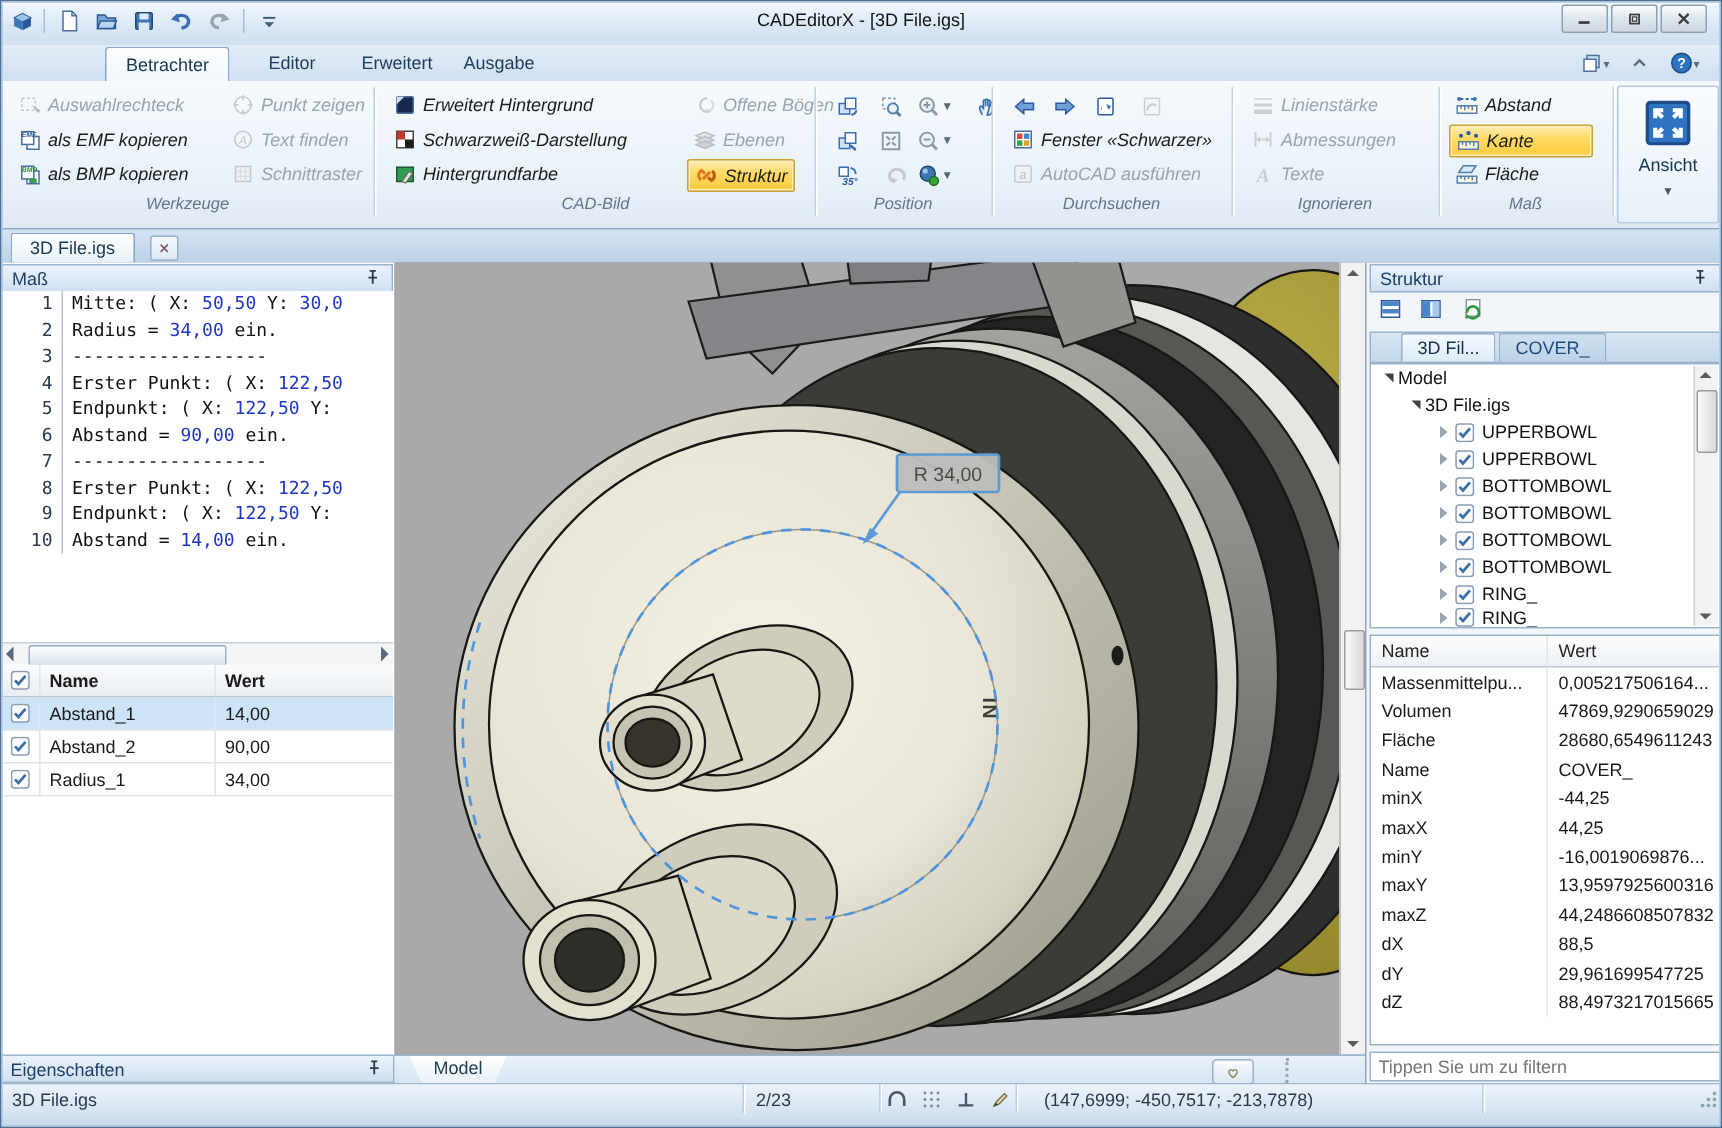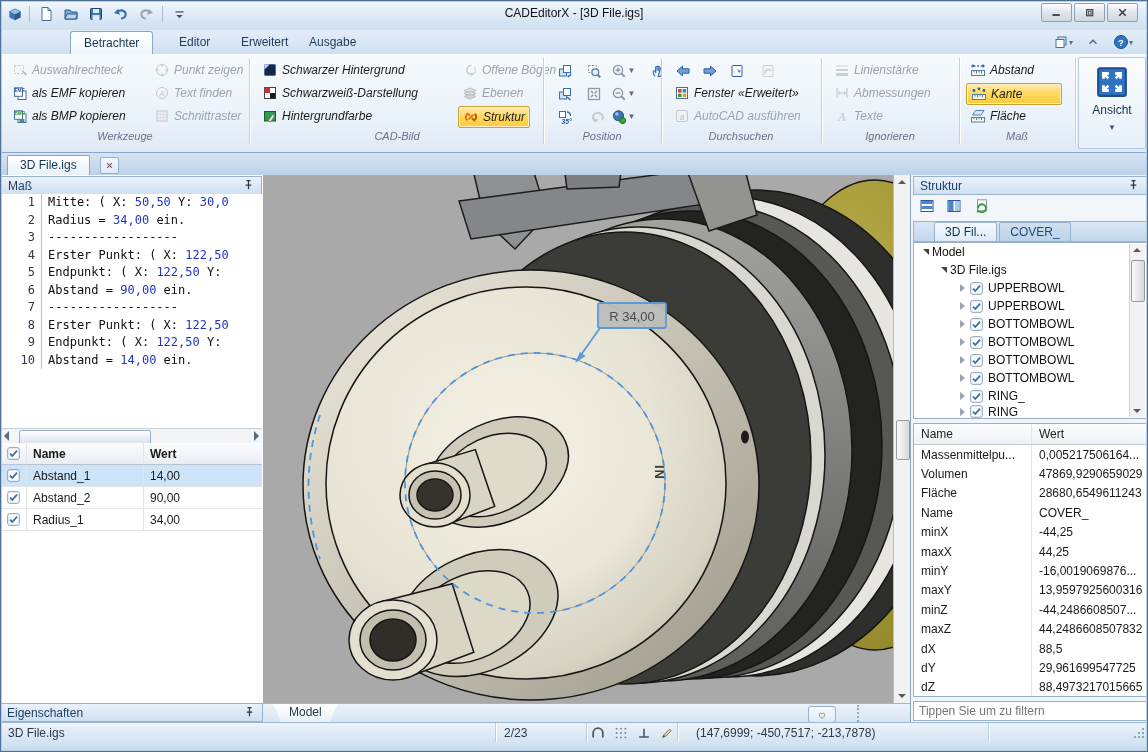--- a/index.html
+++ b/index.html
@@ -329,21 +329,21 @@
     </div>
     <div class="glabel" style="left: 2px; width: 246px;">Werkzeuge</div>
     <div class="gsep" style="left: 249px;"></div>
     <div class="ritem" style="left: 258px; top: 6px;">
       <span class="ic">
         <svg viewBox="0 0 16 16">
           <rect x="2.5" y="2.5" width="11" height="11" rx="1" fill="#15274a" stroke="#4a6f9e"></rect>
           <path d="M2.5,2.5 h5 l-5,5Z" fill="#cfe0f0"></path>
         </svg>
       </span>
-      <span>Schwarzer Hintergrund</span>
+      <span>Erweitert Hintergrund</span>
     </div>
     <div class="ritem" style="left: 258px; top: 29px;">
       <span class="ic">
         <svg viewBox="0 0 16 16">
           <rect x="2.5" y="2.5" width="11" height="11" fill="#fff" stroke="#444"></rect>
           <path d="M2.5,2.5 h5.5 v5.5 h-5.5Z" fill="#c23a2e"></path>
           <path d="M8,8 h5.5 v5.5 h-5.5Z" fill="#1c1c1c"></path>
         </svg>
       </span>
       <span>Schwarzweiß-Darstellung</span>
@@ -512,21 +512,21 @@
     <div class="ritem" style="left: 670px; top: 29px;">
       <span class="ic">
         <svg viewBox="0 0 16 16">
           <rect x="2.5" y="2.5" width="11" height="11" fill="#fff" stroke="#4a6f9e"></rect>
           <rect x="4" y="4" width="3.6" height="3.6" fill="#d04a3a"></rect>
           <rect x="8.6" y="4" width="3.6" height="3.6" fill="#3a8ad0"></rect>
           <rect x="4" y="8.6" width="3.6" height="3.6" fill="#3aa04a"></rect>
           <rect x="8.6" y="8.6" width="3.6" height="3.6" fill="#e0a020"></rect>
         </svg>
       </span>
-      <span>Fenster «Erweitert»</span>
+      <span>Fenster «Schwarzer»</span>
     </div>
     <div class="ritem disabled" style="left: 670px; top: 52px;">
       <span class="ic">
         <svg viewBox="0 0 16 16">
           <rect x="2.5" y="2.5" width="11" height="11" rx="1.5" fill="#eef0f2" stroke="#9aa4b0"></rect>
           <text x="8" y="11.5" text-anchor="middle" font-size="8.5" font-weight="bold" fill="#9aa4b0" font-family="Liberation Sans">a</text>
         </svg>
       </span>
       <span>AutoCAD ausführen</span>
     </div>
@@ -973,24 +973,20 @@
       </div>
       <div class="prow">
      <span class="pc0">minY</span>
      <span class="pc1">-16,0019069876...</span>
       </div>
       <div class="prow">
      <span class="pc0">maxY</span>
      <span class="pc1">13,9597925600316</span>
       </div>
       <div class="prow">
-     <span class="pc0">minZ</span>
-     <span class="pc1">-44,2486608507...</span>
-      </div>
-      <div class="prow">
      <span class="pc0">maxZ</span>
      <span class="pc1">44,2486608507832</span>
       </div>
       <div class="prow">
      <span class="pc0">dX</span>
      <span class="pc1">88,5</span>
       </div>
       <div class="prow">
      <span class="pc0">dY</span>
      <span class="pc1">29,961699547725</span>

